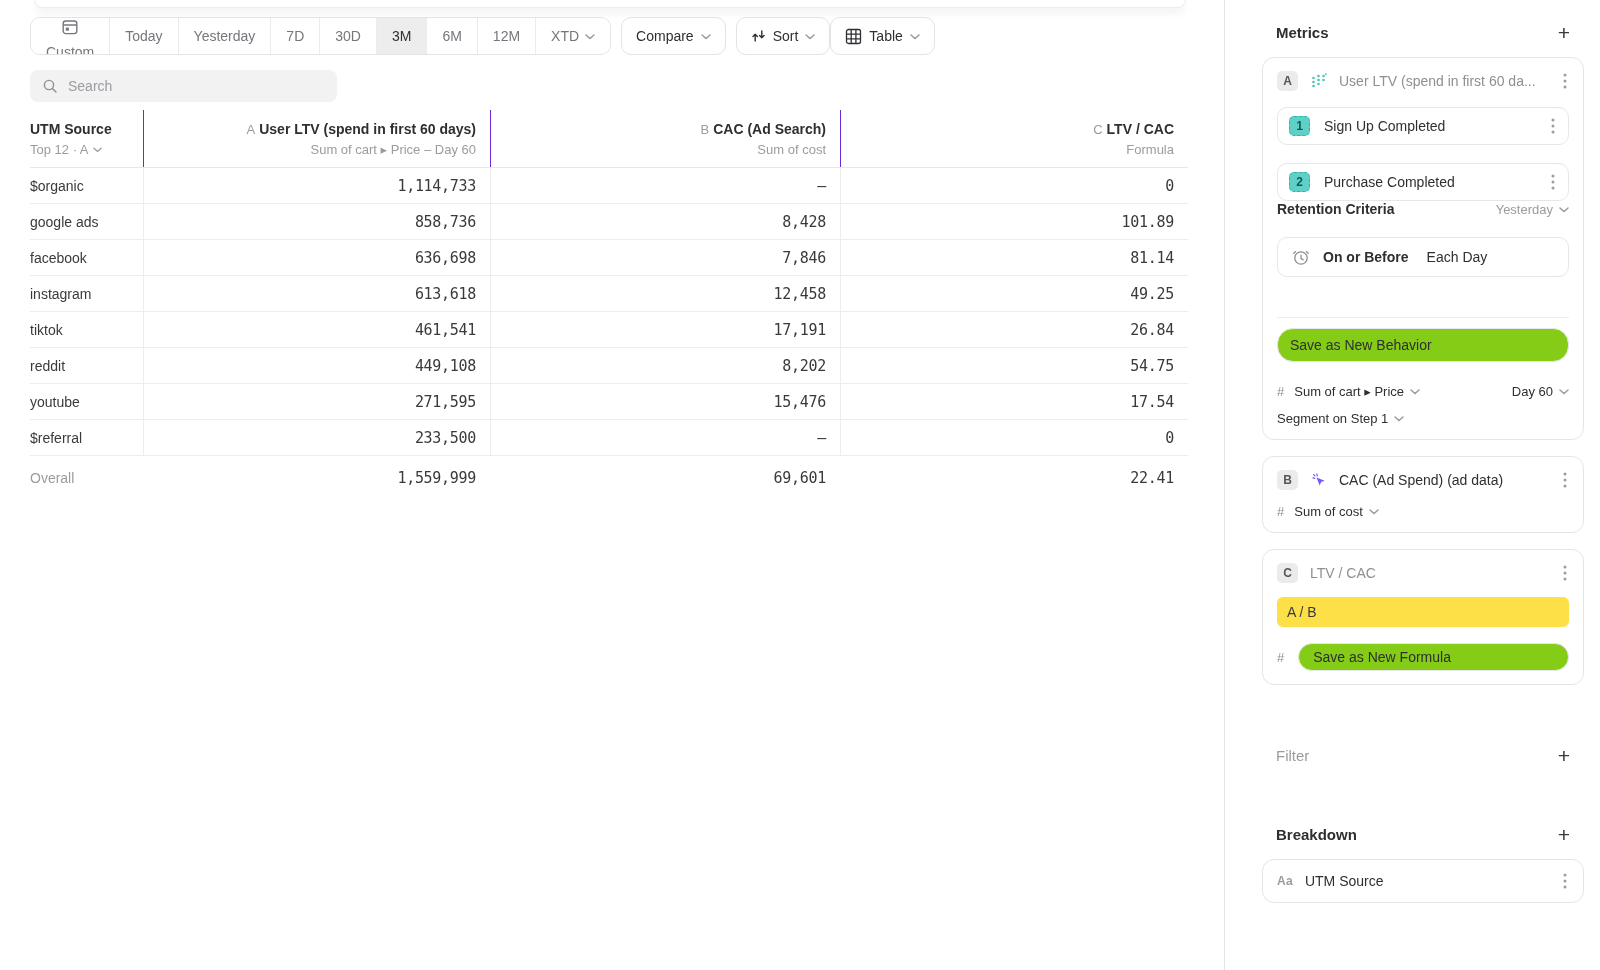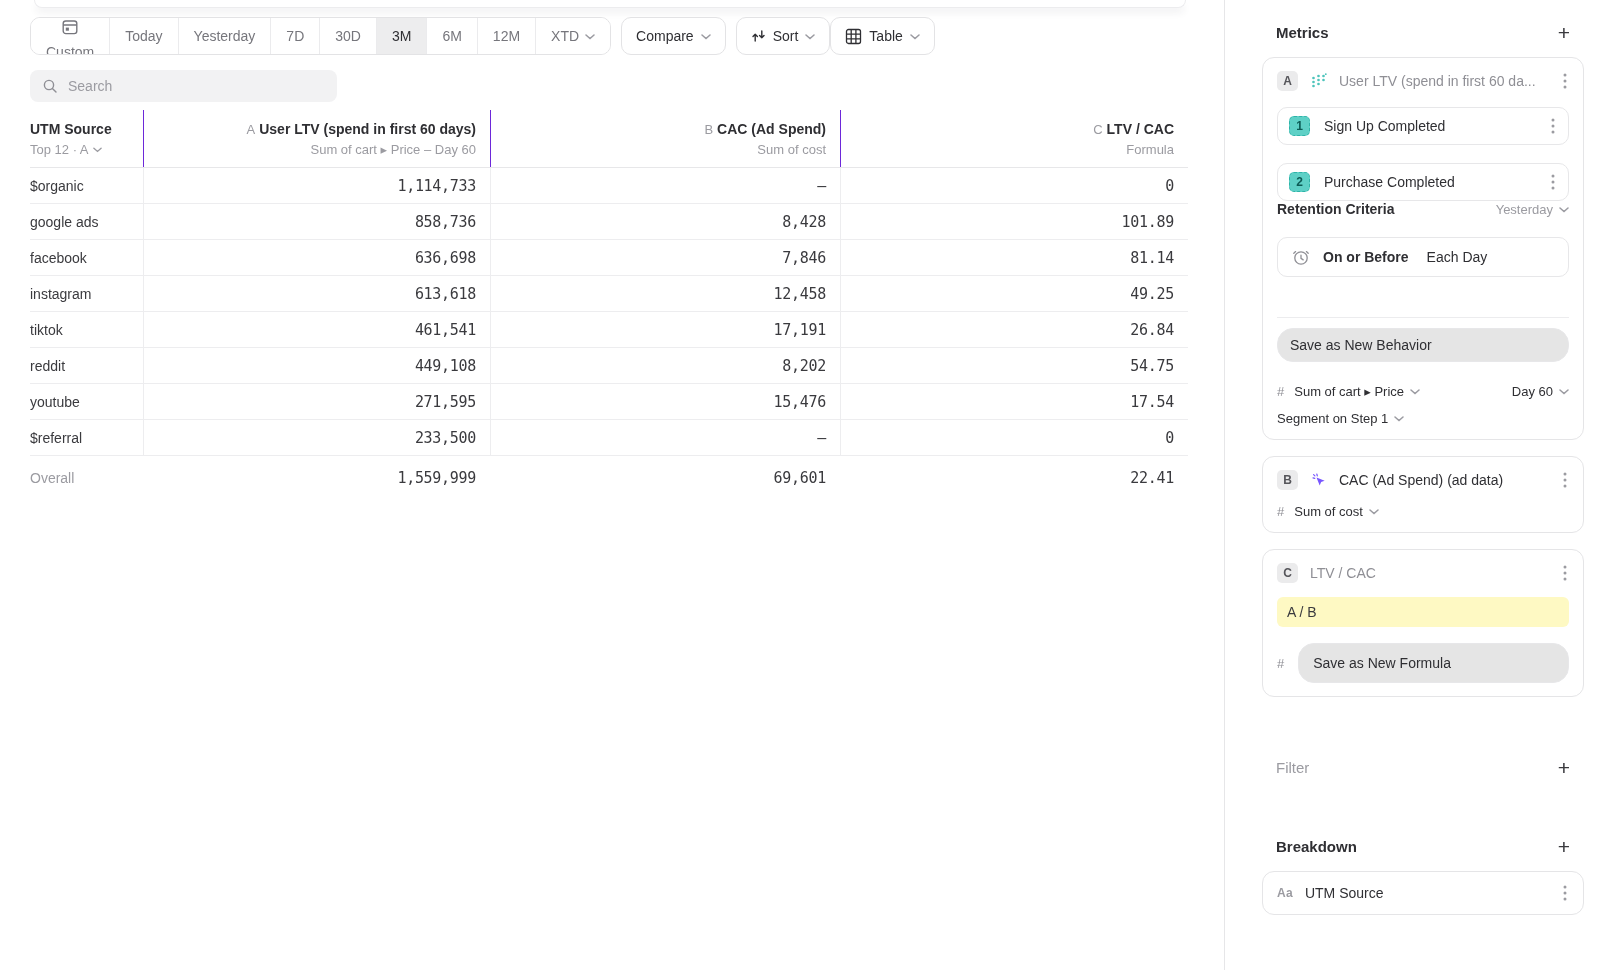--- a/index.html
+++ b/index.html
@@ -75,30 +75,30 @@
   .steprow .m-name { color:#2f2f33; margin-left:14px; }
   .sub-head { display:flex; align-items:center; justify-content:space-between; }
   .sub-head .t { font-size:14px; font-weight:700; }
   .dim-dd { display:flex; align-items:center; gap:6px; color:#9b9ba1; font-size:13px; cursor:pointer; }
   .cond { display:flex; align-items:center; gap:12px; border:1px solid #e7e7e9; border-radius:10px;
     height:40px; padding:0 13px; margin-top:20px; cursor:pointer; }
   .cond .b { font-weight:700; font-size:14px; }
   .cond .r { font-size:14px; margin-left:6px; }
   .hr { height:1px; background:#ececee; margin-top:40px; }
   .save-btn { display:flex; align-items:center; border:1px solid #e7e7e9; border-radius:16px;
-    height:34px; padding:0 12px; margin-top:10px; font-size:14px; color:#2f2f33; cursor:pointer; background:#e5e5e5; }
+    height:34px; padding:0 12px; margin-top:10px; font-size:14px; color:#2f2f33; cursor:pointer; background:#84cc16; }
   .measure { display:flex; align-items:center; margin-top:22px; font-size:13px; }
   .hash { color:#8f8f95; font-size:13px; font-weight:500; margin-right:10px; }
   .dd { display:flex; align-items:center; gap:6px; color:#2f2f33; cursor:pointer; white-space:nowrap; }
   .measure .right { margin-left:auto; }
   .seg-dd { margin-top:12px; font-size:13px; }
-  .formula { background:#fef9c3; border-radius:6px; height:30px; display:flex; align-items:center;
+  .formula { background:#fde047; border-radius:6px; height:30px; display:flex; align-items:center;
     padding:0 10px; font-size:14px; color:#3a3a3e; margin-top:14px; cursor:text; }
   .fsave { display:flex; align-items:center; margin-top:16px; }
-  .fsave .save-btn { flex:1; margin-top:0; height:40px; padding:0 14px; }
+  .fsave .save-btn { flex:1; margin-top:0; height:28px; padding:0 14px; }
   .aa { color:#9b9ba1; font-size:12px; font-weight:600; letter-spacing:.3px; flex:none; }
   .bd-card { display:flex; align-items:center; height:44px; }
   .bd-card .m-name { margin-left:12px; color:#2f2f33; }
   .mt40 { margin-top:38px; }
   .mt56 { margin-top:44px; }
   svg { display:block; }
 </style>
 </head>
 <body>
 
@@ -212,21 +212,21 @@
             </span>
           </span>
         </div>
         <div class="th right">
           <span class="th-title"><span class="col-letter">A</span><span>User LTV (spend in first 60 days)</span></span>
           <span class="th-sub">
               <span>Sum of cart ▸ Price – Day 60</span>
             </span>
         </div>
         <div class="th right">
-          <span class="th-title"><span class="col-letter">B</span><span>CAC (Ad Spend)</span></span>
+          <span class="th-title"><span class="col-letter">B</span><span>CAC (Ad Search)</span></span>
           <span class="th-sub">
               <span>Sum of cost</span>
             </span>
         </div>
         <div class="th right">
           <span class="th-title"><span class="col-letter">C</span><span>LTV / CAC</span></span>
           <span class="th-sub">
               <span>Formula</span>
             </span>
         </div>

